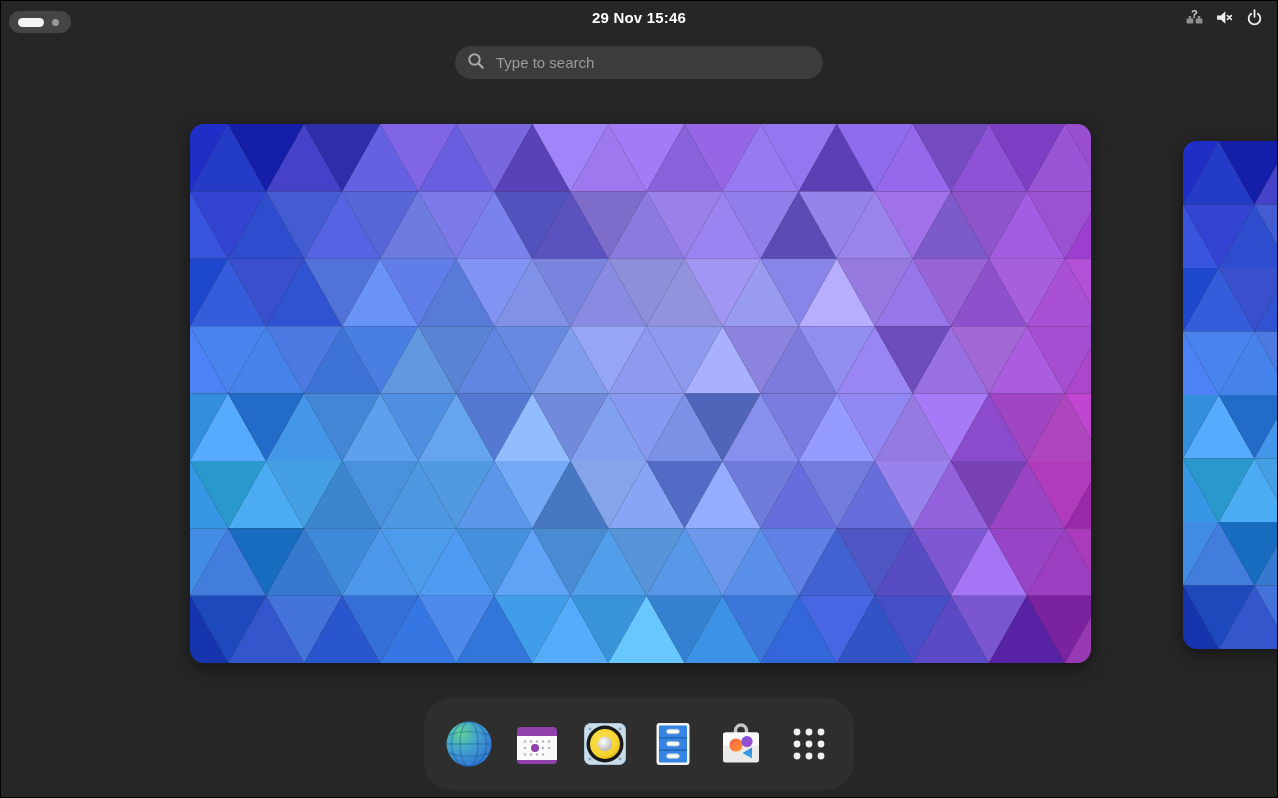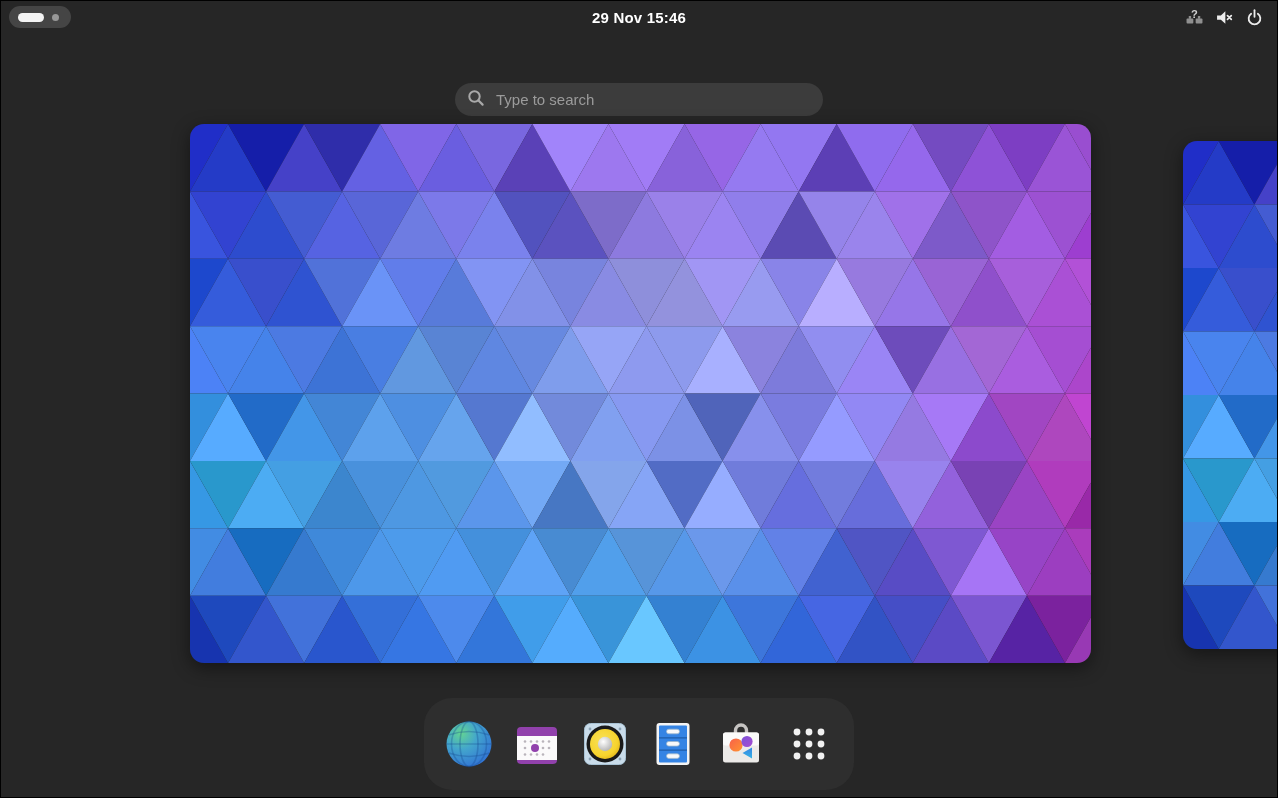--- a/index.html
+++ b/index.html
@@ -5,41 +5,41 @@
   html,body{margin:0;padding:0;background:#000;}
   *{box-sizing:border-box;}
   .screen{
     position:relative;width:1278px;height:798px;
     background:#262626;border:1px solid #000;overflow:hidden;
     font-family:"Liberation Sans", sans-serif;
   }
   
   .topbar{
     position:absolute;top:0;left:0;right:0;height:32px;
-    display:flex;align-items:center;justify-content:space-between;
+    display:flex;align-items:flex-end;justify-content:space-between;
     padding:0 8px;
   }
   .ws-pill{
     width:62px;height:22px;border-radius:11px;background:#454545;
     display:flex;align-items:center;gap:8px;padding:0 9px;cursor:pointer;
   }
   .ws-pill .active{width:26px;height:9px;border-radius:4.5px;background:#f4f4f4;}
   .ws-pill .dot{width:7px;height:7px;border-radius:50%;background:#989898;}
   .clock{
     position:absolute;left:50%;top:0;transform:translateX(-50%);
     height:32px;display:flex;align-items:center;
     color:#ffffff;font-size:15px;font-weight:700;letter-spacing:.2px;cursor:pointer;
   }
   .status{display:flex;align-items:center;gap:13px;height:32px;padding-right:6px;}
   .status svg{display:block;}
   
   .search-row{position:absolute;top:45px;left:0;right:0;display:flex;justify-content:center;}
   .search-entry{
     width:368px;height:33px;border-radius:17px;background:#3c3c3c;
-    display:flex;align-items:center;padding:0 12px;gap:9px;margin-top:37px;
+    display:flex;align-items:center;padding:0 12px;gap:9px;
   }
   .search-entry input{
     flex:1;background:transparent;border:none;outline:none;
     color:#d9d9d9;font-size:15px;font-family:"Liberation Sans",sans-serif;
   }
   .search-entry input::placeholder{color:#9b9b9b;}
   
   .ws-main{
     position:absolute;left:189px;top:123px;width:901px;height:539px;
     border-radius:14px;overflow:hidden;cursor:pointer;

